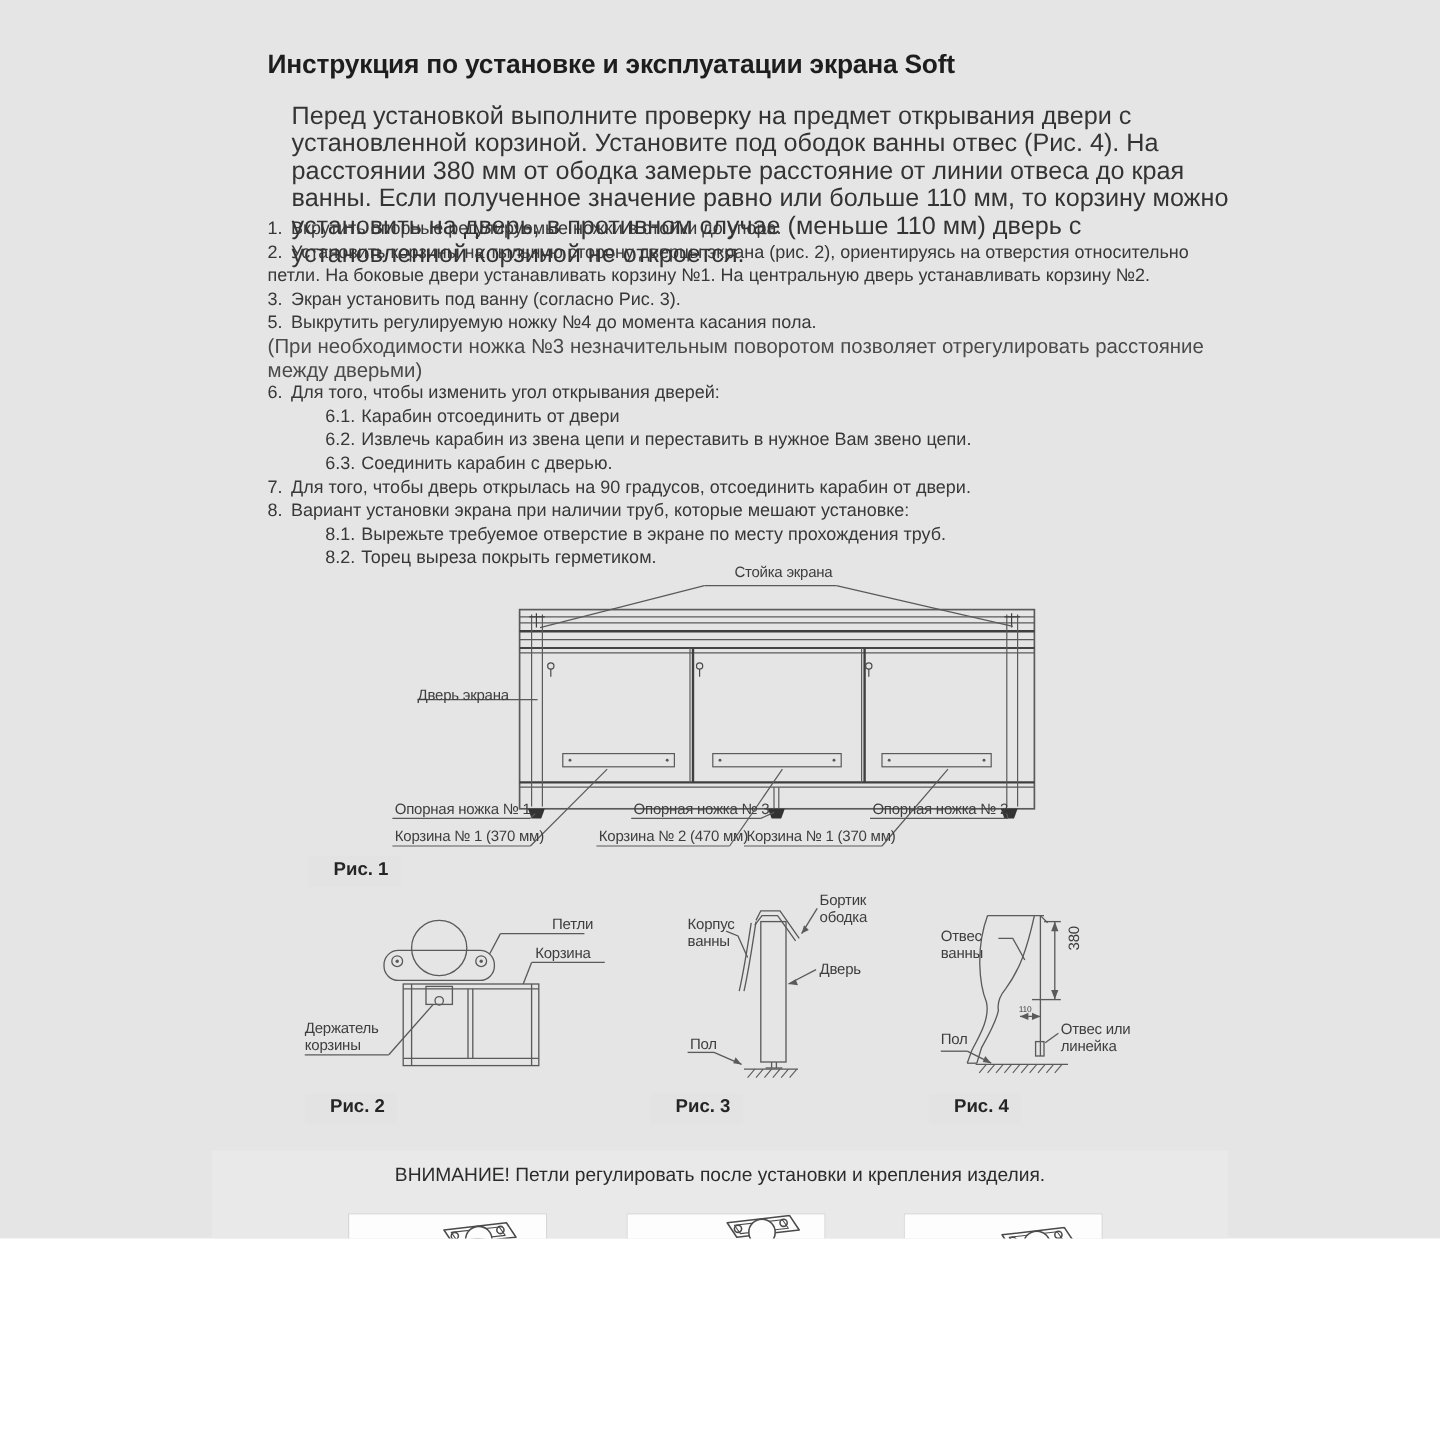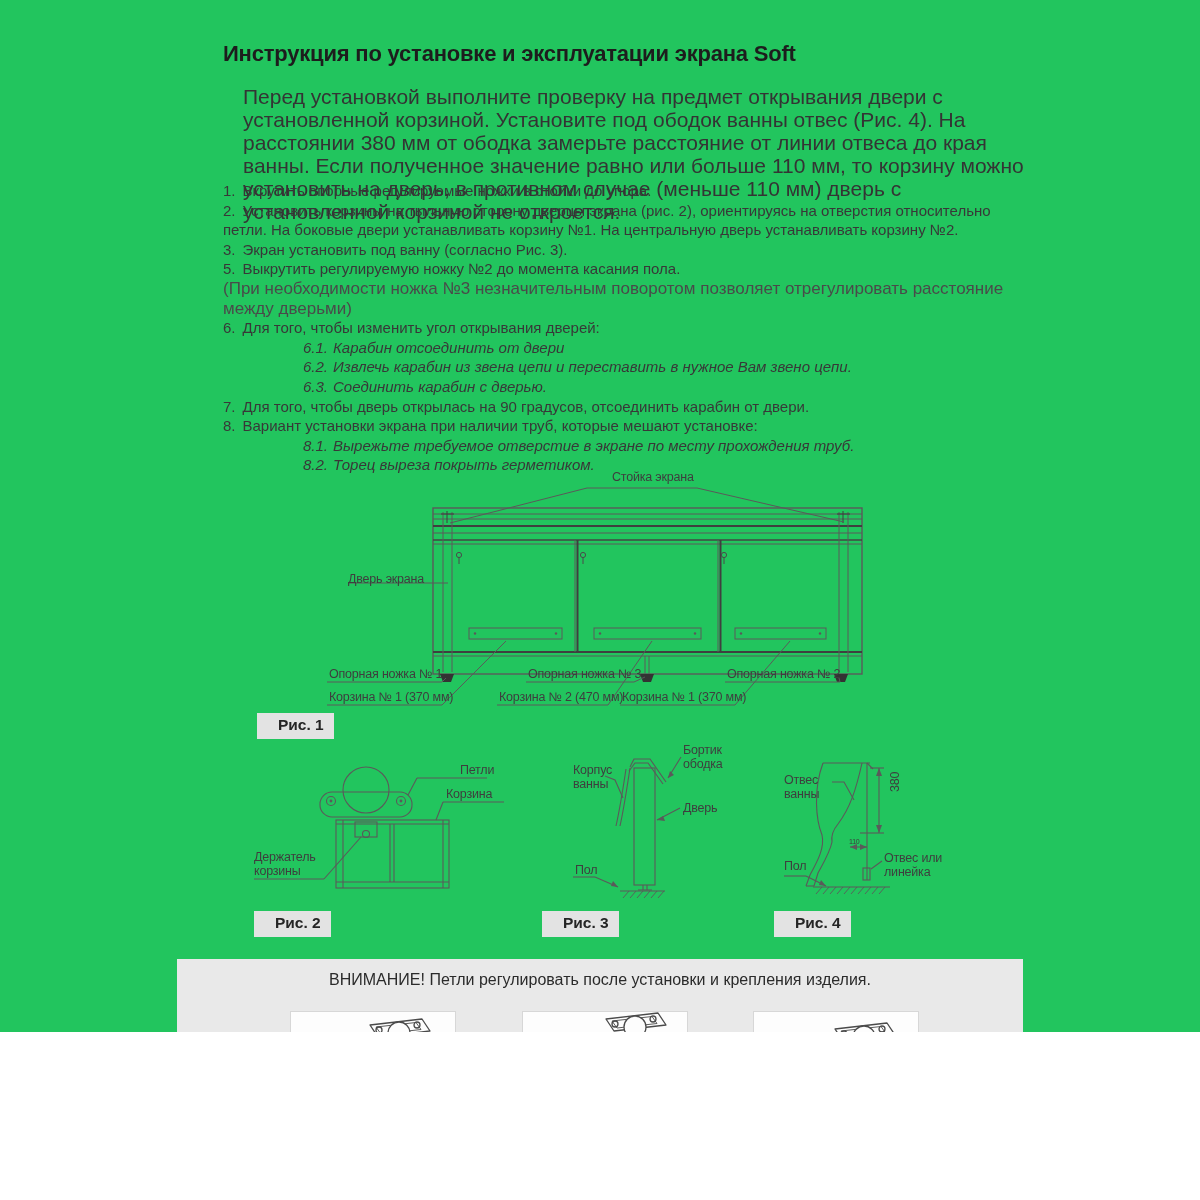--- a/index.html
+++ b/index.html
@@ -1,27 +1,27 @@
 <!DOCTYPE html>
 <html lang="ru"><head>
 <meta charset="utf-8">
 <style>
   html,body{margin:0;padding:0;}
   body{background:#ffffff;font-family:"Liberation Sans",sans-serif;}
-  #page{position:relative;width:1200px;height:1032px;background:#22c55e;overflow:hidden;}
+  #page{position:relative;width:1200px;height:1032px;background:#e5e5e5;overflow:hidden;}
 
   .abs{position:absolute;}
 
   
   #title{left:223px;top:41px;width:820px;font-size:22px;font-weight:700;color:#1d1d1d;letter-spacing:-0.2px;}
   #intro{left:223px;top:85px;width:795px;font-size:21px;line-height:23px;color:#343434;margin-left:20px;}
   #steps{left:223px;top:181px;width:800px;font-size:15px;line-height:19.6px;color:#383838;}
   #steps .row{margin:0;}
   #steps .row .num{margin-right:7px;}
-  #steps .row.sub{margin-left:80px;font-style:italic;}
+  #steps .row.sub{margin-left:48px;}
   #steps .row.sub .num{margin-right:5px;}
   #steps .row.note{font-size:17px;color:#4a4a4a;}
 
   
   .dlabel{position:absolute;font-size:12.5px;line-height:13.5px;color:#3e3e3e;letter-spacing:-0.2px;white-space:nowrap;}
   .dlabel.wrap{white-space:normal;}
   .caption{position:absolute;background:#e3e3e3;color:#252525;font-size:15.5px;font-weight:700;padding:3px 10px 5px 21px;}
 
   svg{display:block;}
   .lineart{position:absolute;}
@@ -73,21 +73,21 @@
     </defs>
   </svg>
 
   <div class="abs" id="title">Инструкция по установке и эксплуатации экрана Soft</div>
   <div class="abs" id="intro">Перед установкой выполните проверку на предмет открывания двери с установленной корзиной. Установите под ободок ванны отвес (Рис. 4). На расстоянии 380 мм от ободка замерьте расстояние от линии отвеса до края ванны. Если полученное значение равно или больше 110 мм, то корзину можно установить на дверь, в противном случае (меньше 110 мм) дверь с установленной корзиной не откроется.</div>
 
   <div class="abs" id="steps">
     <div class="row"><span class="num">1.</span><span>Вкрутить опорные регулируемые ножки в стойки до упора.</span></div>
     <div class="row"><span class="num">2.</span><span>Установить корзины на тыльную сторону дверцы экрана (рис. 2), ориентируясь на отверстия относительно петли. На боковые двери устанавливать корзину №1. На центральную дверь устанавливать корзину №2.</span></div>
     <div class="row"><span class="num">3.</span><span>Экран установить под ванну (согласно Рис. 3).</span></div>
-    <div class="row"><span class="num">5.</span><span>Выкрутить регулируемую ножку №2 до момента касания пола.</span></div>
+    <div class="row"><span class="num">5.</span><span>Выкрутить регулируемую ножку №4 до момента касания пола.</span></div>
     <div class="row note"><span>(При необходимости ножка №3 незначительным поворотом позволяет отрегулировать расстояние между дверьми)</span></div>
     <div class="row"><span class="num">6.</span><span>Для того, чтобы изменить угол открывания дверей:</span></div>
     <div class="row sub"><span class="num">6.1.</span><span>Карабин отсоединить от двери</span></div>
     <div class="row sub"><span class="num">6.2.</span><span>Извлечь карабин из звена цепи и переставить в нужное Вам звено цепи.</span></div>
     <div class="row sub"><span class="num">6.3.</span><span>Соединить карабин с дверью.</span></div>
     <div class="row"><span class="num">7.</span><span>Для того, чтобы дверь открылась на 90 градусов, отсоединить карабин от двери.</span></div>
     <div class="row"><span class="num">8.</span><span>Вариант установки экрана при наличии труб, которые мешают установке:</span></div>
     <div class="row sub"><span class="num">8.1.</span><span>Вырежьте требуемое отверстие в экране по месту прохождения труб.</span></div>
     <div class="row sub"><span class="num">8.2.</span><span>Торец выреза покрыть герметиком.</span></div>
   </div>

